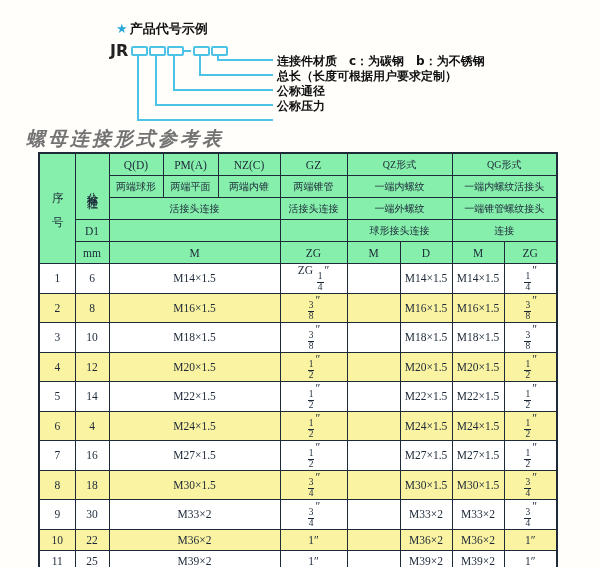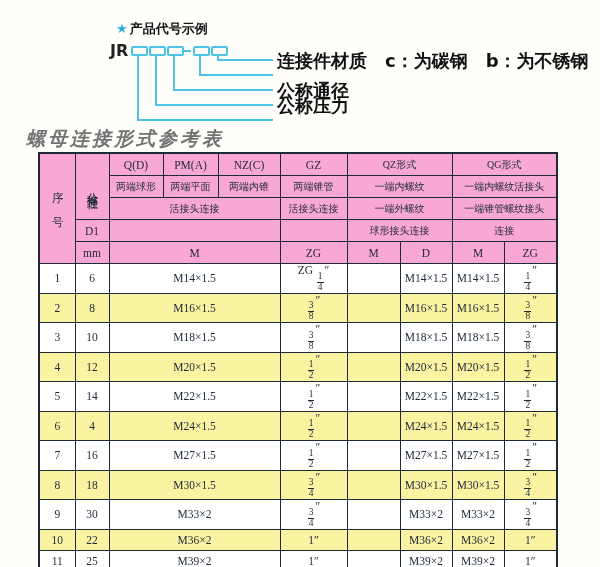--- a/index.html
+++ b/index.html
@@ -11,34 +11,34 @@
   .star-title { top:20px; left:116px; font-family:"DejaVu Sans","Liberation Sans",sans-serif;
                 font-weight:bold; font-size:13px; color:#111; white-space:nowrap; }
   .star { color:#2aa7d7; margin-right:2px; }
   .jr { top:41px; left:110px; font-family:"DejaVu Sans",sans-serif; font-weight:bold;
         font-size:16px; color:#222; }
   .code-box { position:absolute; top:46px; width:13px; height:6px; border:2px solid #4cc2e6;
               border-radius:2px; background:#fffefb; }
   .code-dash { position:absolute; top:50px; width:8px; height:2px; background:#4cc2e6; }
   .cline { position:absolute; background:#4cc2e6; }
   .diag-label { position:absolute; left:277px; font-family:"DejaVu Sans","Liberation Sans",sans-serif;
-                font-weight:bold; font-size:18px; color:#111; white-space:nowrap; line-height:14px;text-align:right; }
+                font-weight:bold; font-size:12px; color:#111; white-space:nowrap; line-height:14px;text-align:right; }
 
   
   .tbl-title { position:absolute; top:126px; left:26px; font-size:19px; font-weight:bold;
                font-style:italic; letter-spacing:3px; color:#737373;
                font-family:"Liberation Serif","DejaVu Serif",serif; }
 
   
   table.ref { position:absolute; top:152px; left:38px; border-collapse:collapse;
               table-layout:fixed; font-size:11px; }
   table.ref td, table.ref th { border:1px solid #1e2a38; text-align:center; vertical-align:middle;
                                padding:0 1px; font-weight:normal; overflow:hidden; }
   table.ref { border:2px solid #1e2a38; }
-  thead td { background:#f9a8d4; height:21px;margin-top:40px; }
+  thead td { background:#86efac; height:21px;margin-top:40px; }
   thead .h-latin { font-family:"Liberation Serif",serif; font-size:11.5px; }
   thead .h-cn { font-size:10px; letter-spacing:0px;font-family:Liberation Serif, serif; }
   tbody td { height:20.2px; background:#ffffff; font-family:"Liberation Serif",serif; font-size:11.5px; }
   tbody tr.alt td { background:#faf3a2; }
   .vtext { writing-mode:vertical-rl; text-orientation:upright; display:inline-block;
            font-size:11.5px; }
   .vtext.seq { letter-spacing:26px; }
   .vtext.dn  { letter-spacing:2px; }
 
   
@@ -69,20 +69,21 @@
   <div class="cline" style="left:155px;top:54px;width:2px;height:52px"></div>
   <div class="cline" style="left:155px;top:104px;width:118px;height:2px"></div>
   <div class="cline" style="left:173px;top:54px;width:2px;height:37px"></div>
   <div class="cline" style="left:173px;top:89px;width:100px;height:2px"></div>
   <div class="cline" style="left:199px;top:54px;width:2px;height:22px"></div>
   <div class="cline" style="left:199px;top:74px;width:74px;height:2px"></div>
   <div class="cline" style="left:217px;top:54px;width:2px;height:7px"></div>
   <div class="cline" style="left:217px;top:59px;width:56px;height:2px"></div>
 
   <div class="diag-label" style="top:54px">连接件材质　c：为碳钢　b：为不锈钢</div>
+  <div class="diag-label" style="top:69px">总长（长度可根据用户要求定制）</div>
   <div class="diag-label" style="top:84px">公称通径</div>
   <div class="diag-label" style="top:99px">公称压力</div>
 
   <div class="tbl-title">螺母连接形式参考表</div>
 
   <table class="ref">
     <colgroup>
       <col style="width:36px">
         <col style="width:34px">
         <col style="width:54px">

